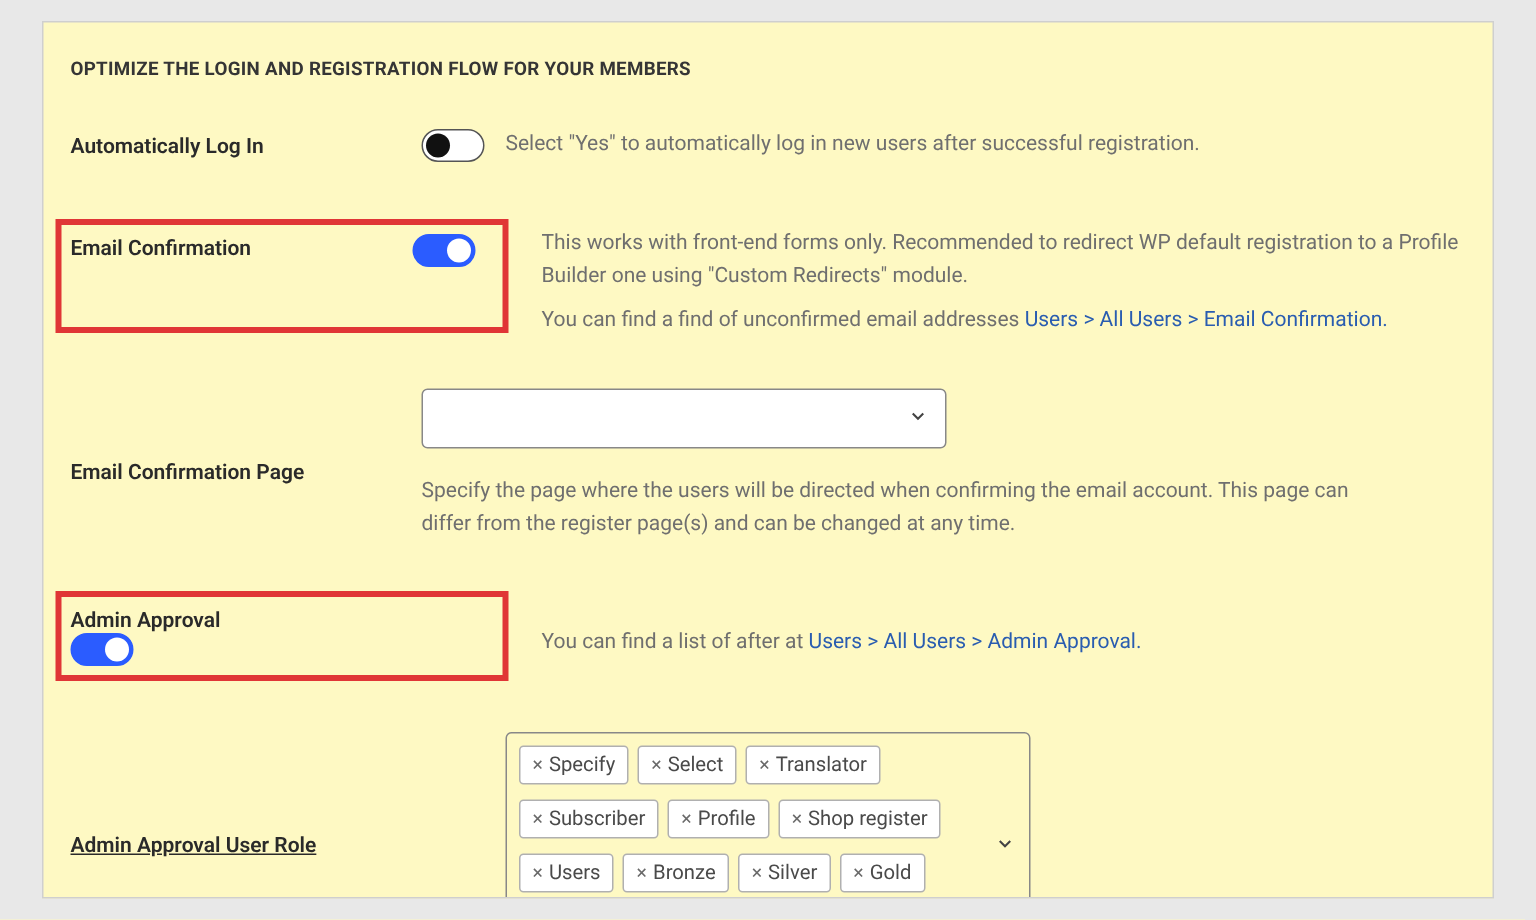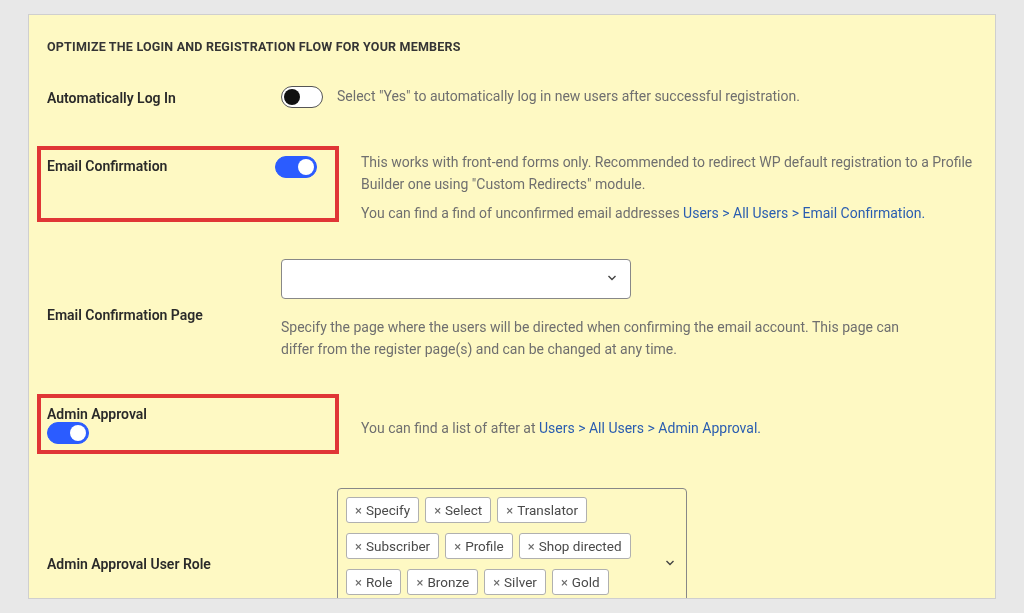--- a/index.html
+++ b/index.html
@@ -262,21 +262,21 @@
             <span class="knob"></span>
           </span>
       </div>
     </div>
     <div class="desc-col" style="padding-top:8px;">
       <span>You can find a list of after at </span><a class="link">Users &gt; All Users &gt; Admin Approval.</a>
     </div>
   </div>
 
   <div class="row roles-row" style="margin-bottom:0;">
-    <div class="label-col" style="width:290px;">Admin Approval User Role</div>
+    <div class="label-col" style="width:290px;text-decoration:underline;">Admin Approval User Role</div>
     <div class="tagbox-wrap">
       <div class="tagbox" id="rolebox">
           <span class="tag">
             <span class="x">×</span>
             <span>Specify</span>
           </span>
           <span class="tag">
             <span class="x">×</span>
             <span>Select</span>
           </span>
@@ -287,25 +287,25 @@
           <span class="tag">
             <span class="x">×</span>
             <span>Subscriber</span>
           </span>
           <span class="tag">
             <span class="x">×</span>
             <span>Profile</span>
           </span>
           <span class="tag">
             <span class="x">×</span>
-            <span>Shop directed</span>
-          </span>
-          <span class="tag">
-            <span class="x">×</span>
-            <span>Role</span>
+            <span>Shop register</span>
+          </span>
+          <span class="tag">
+            <span class="x">×</span>
+            <span>Users</span>
           </span>
           <span class="tag">
             <span class="x">×</span>
             <span>Bronze</span>
           </span>
           <span class="tag">
             <span class="x">×</span>
             <span>Silver</span>
           </span>
           <span class="tag">

